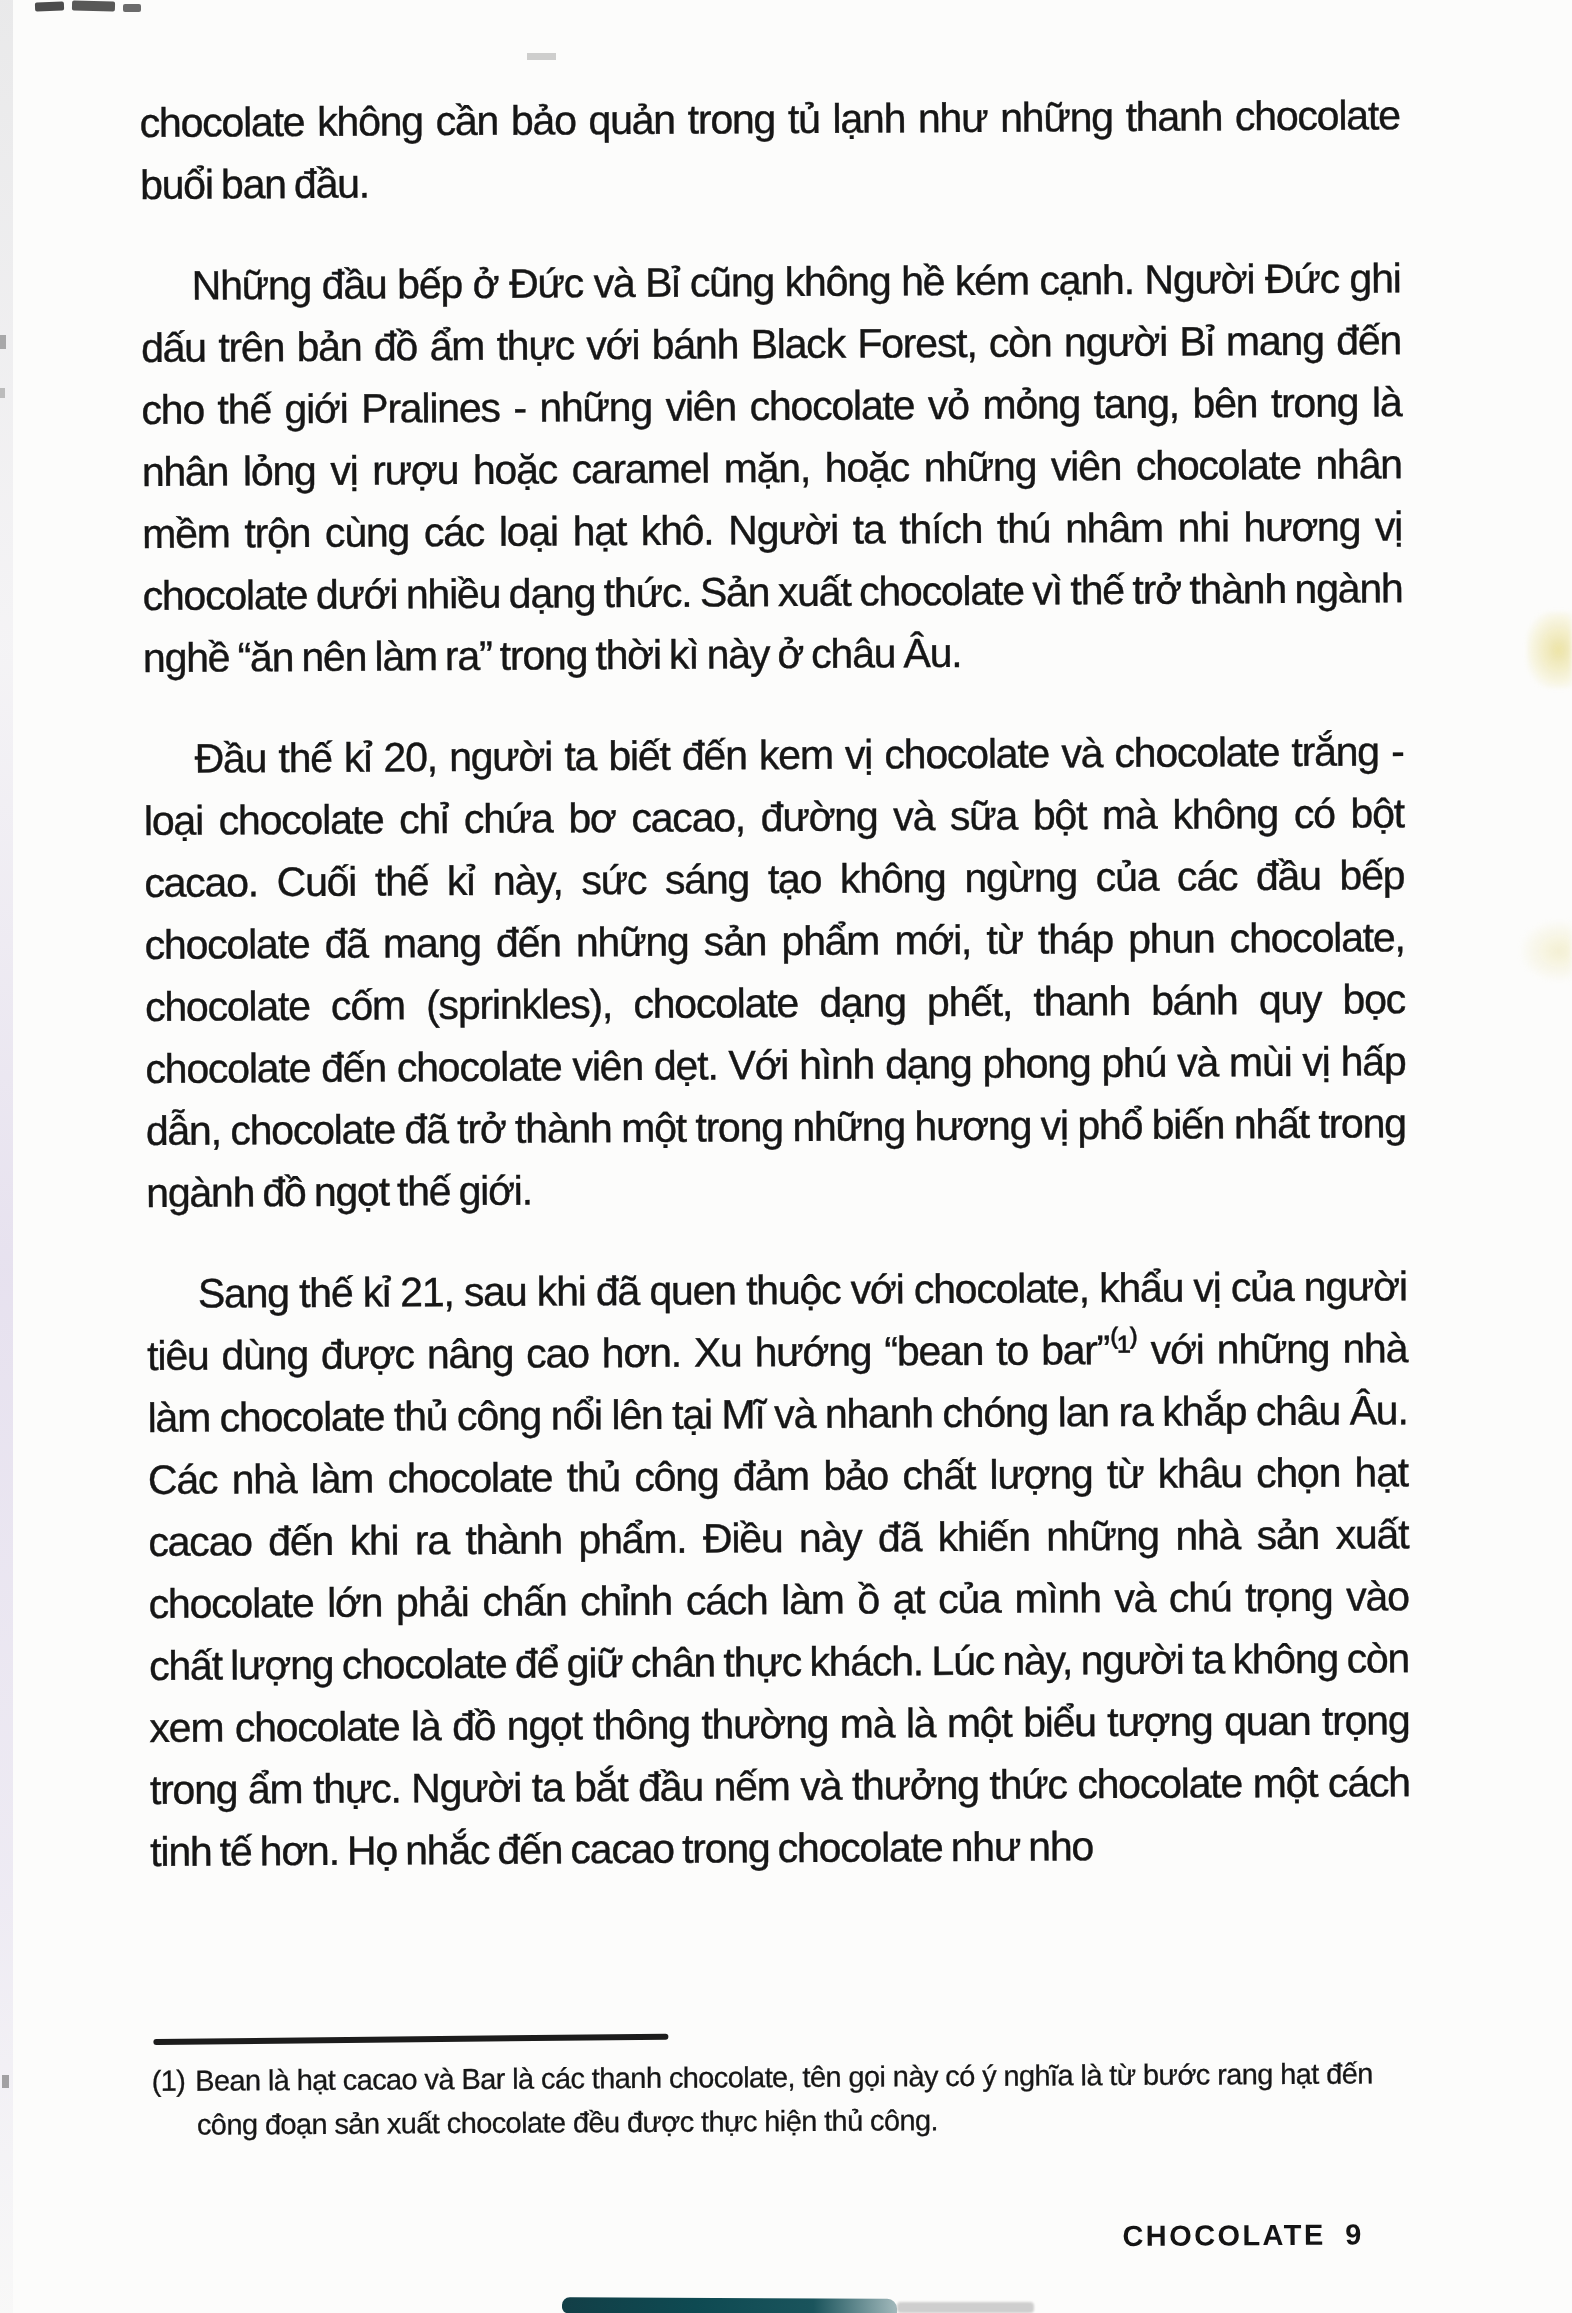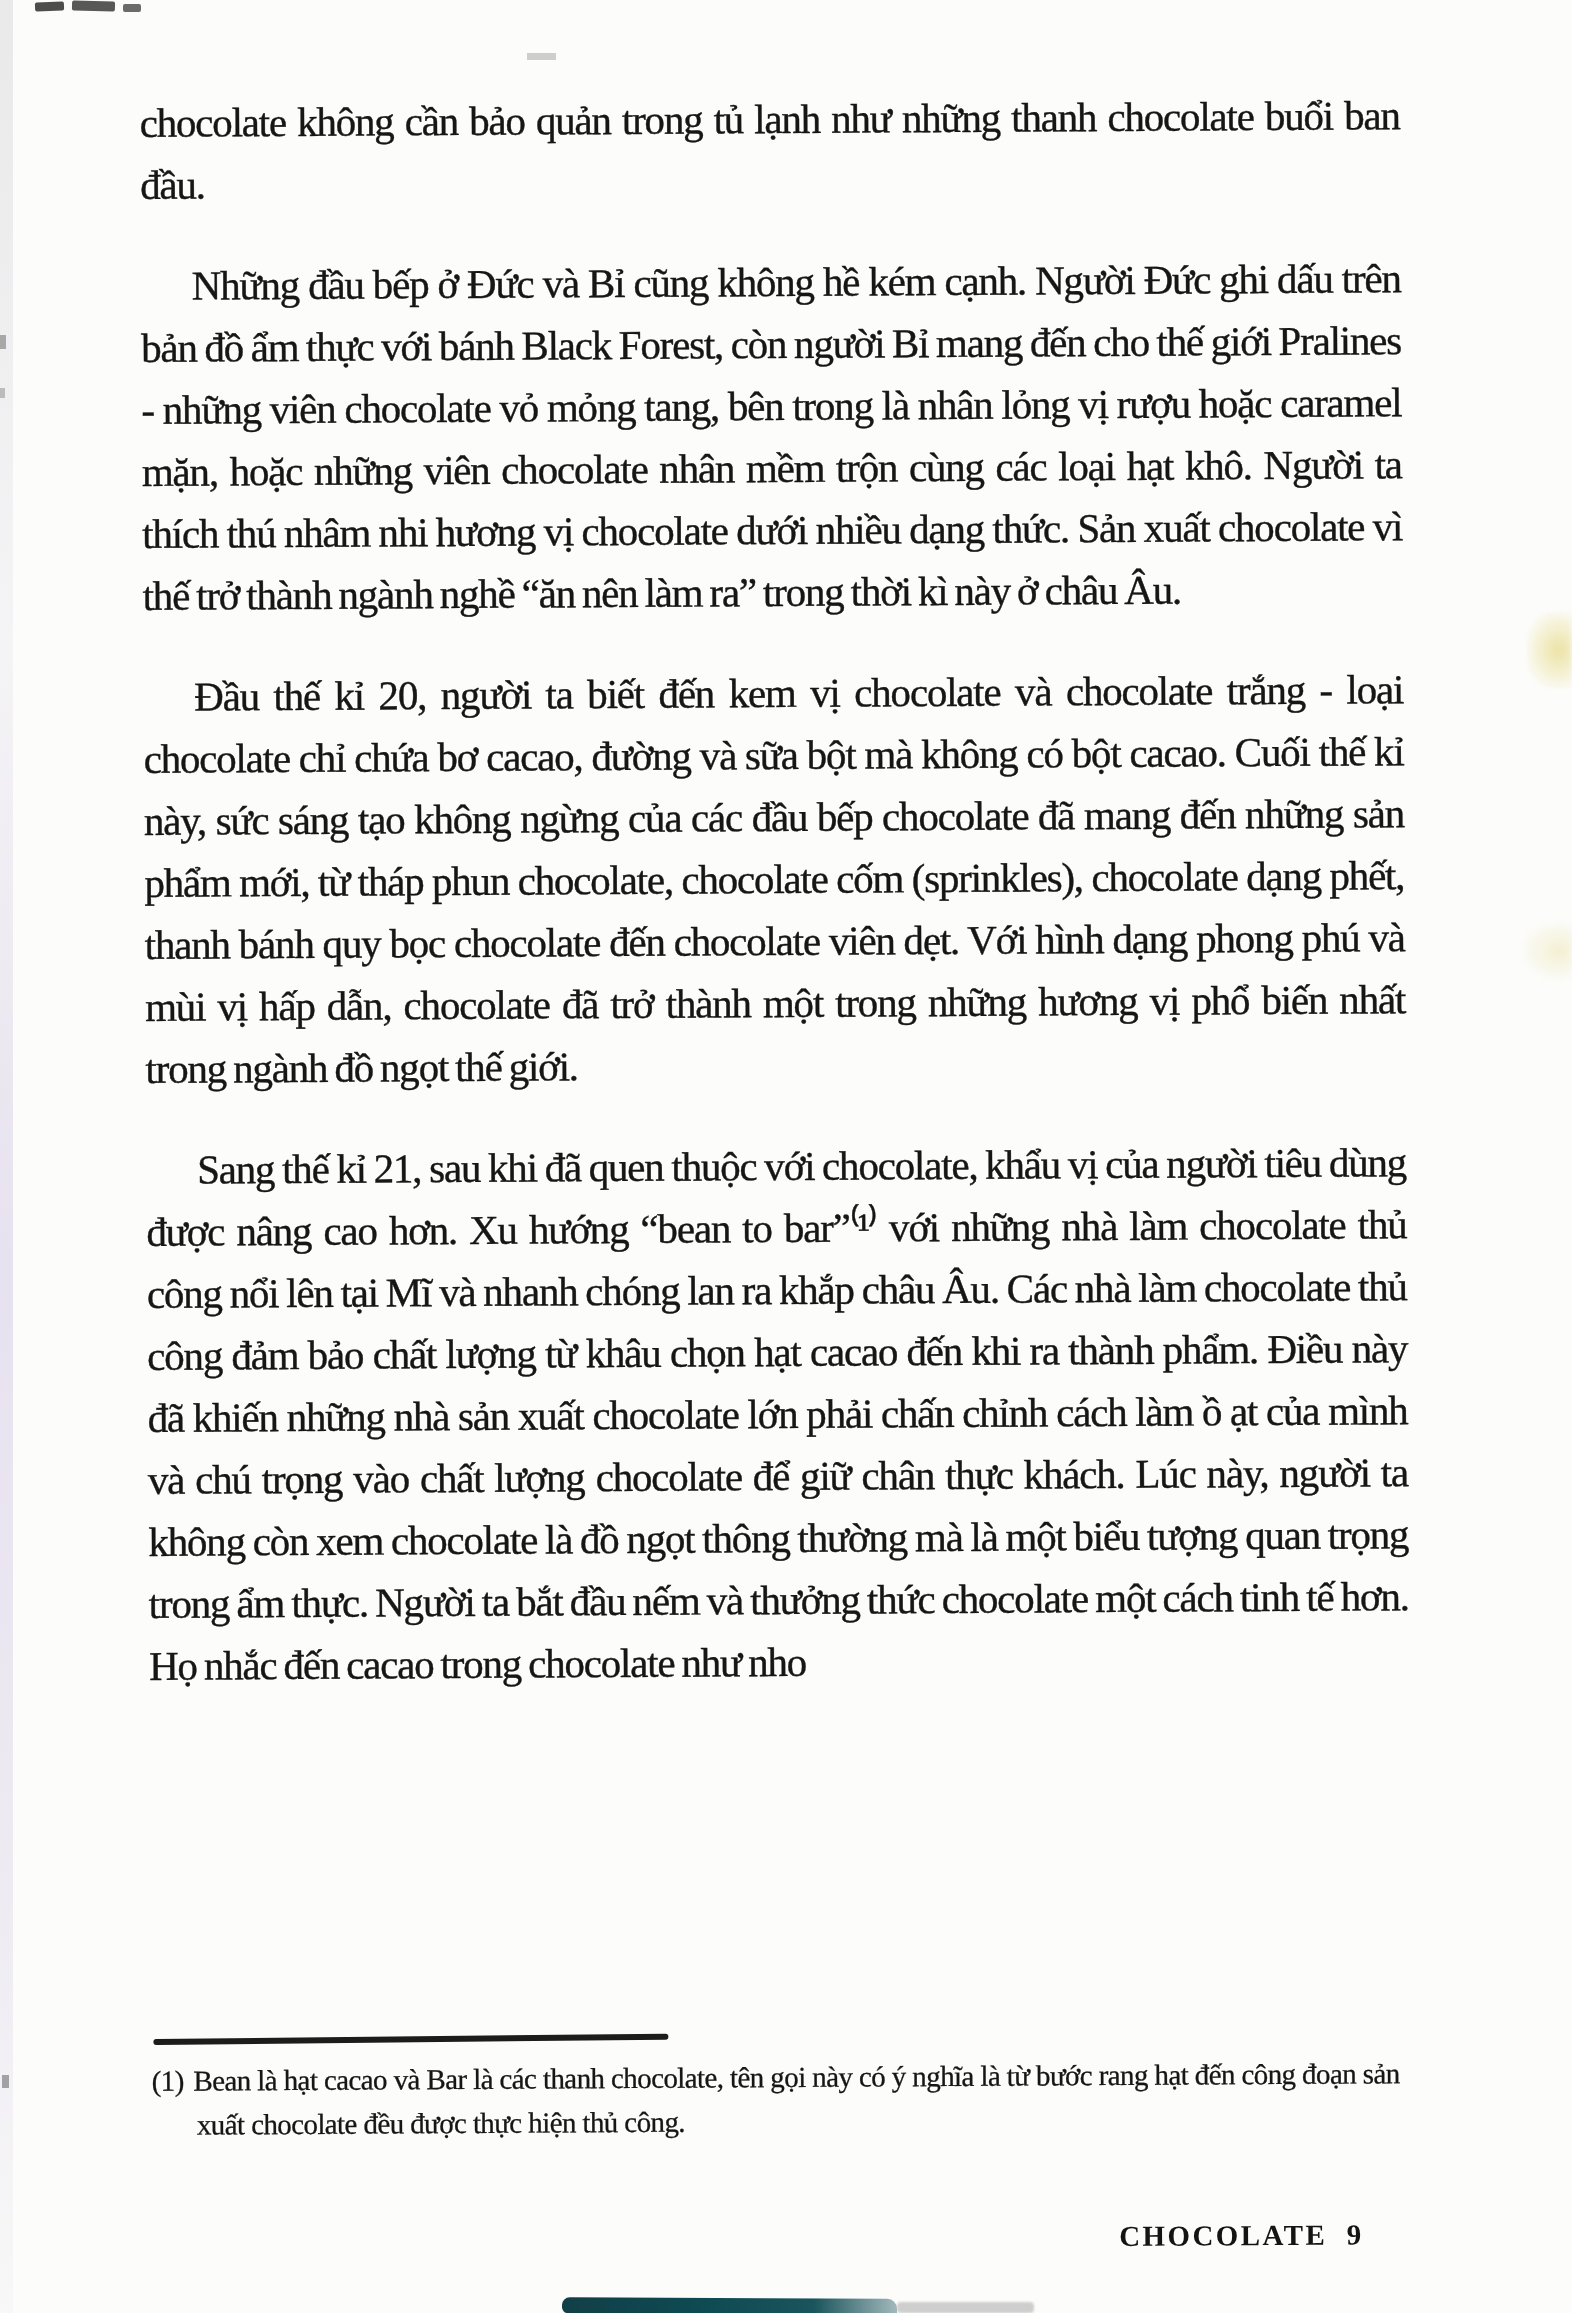--- a/index.html
+++ b/index.html
@@ -3,21 +3,21 @@
 <meta charset="utf-8">
 <style>
   html, body { margin: 0; padding: 0; background: #ffffff; }
 
   .page {
     position: relative;
     width: 1572px;
     height: 2313px;
     background: #fcfcfb;
     overflow: hidden;
-    font-family: Liberation Serif, serif;
+    font-family: Liberation Sans, sans-serif;
     color: #161616;
   }
 
   
   .scan-tilt {
     position: absolute;
     inset: 0;
     transform: rotate(-0.35deg);
   }
 

